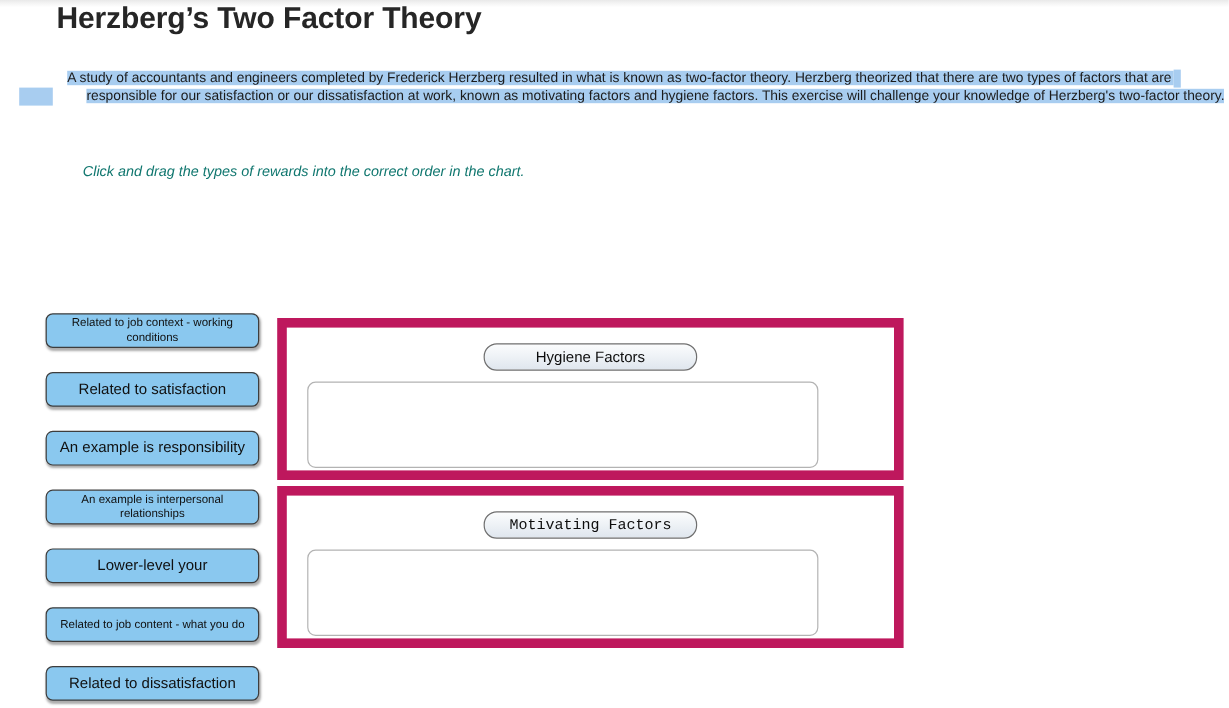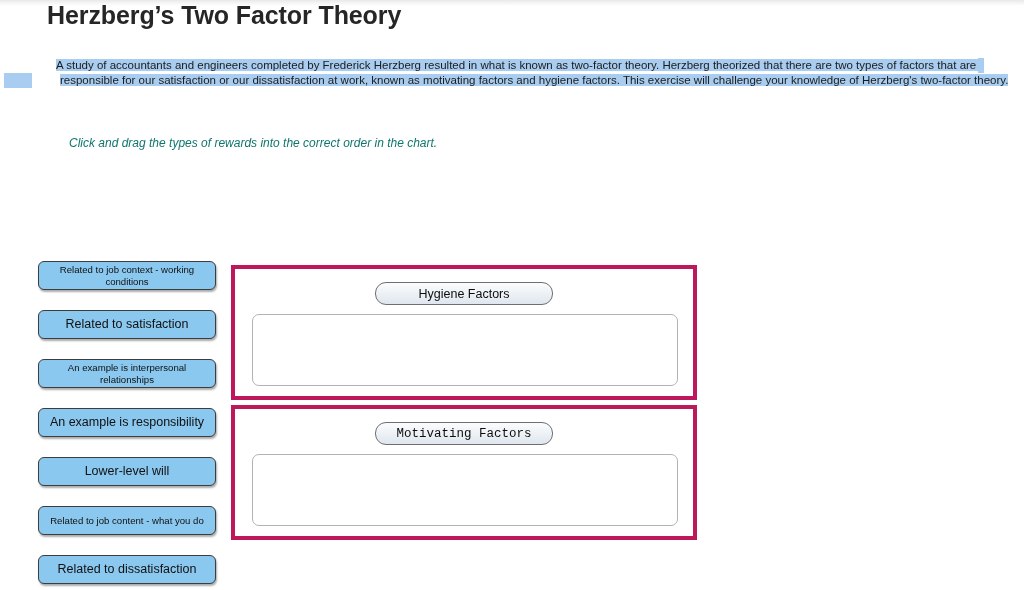--- a/index.html
+++ b/index.html
@@ -65,21 +65,21 @@
     padding-right: 2px;
   }
   .intro-line-1 .hl-tail {
     display: inline-block;
     background: #a8cdf0;
     height: 15px;
     vertical-align: top;
     width: 6px;
   }
   .intro-line-2 {
-    padding-left: 4px;
+    padding-left: 16px;
     position: relative;
   }
   .intro-line-2 .hl-lead {
     display: inline-block;
     width: 28px;
     height: 15px;
     background: #a8cdf0;
     vertical-align: top;
   }
 
@@ -121,24 +121,24 @@
     color: #101010;
     padding: 0 4px;
   }
   .tile.one-line .tile-label { font-size: 12.5px; }
   .tile.two-line .tile-label { font-size: 9.6px; line-height: 11.5px; }
 
   
   .frame {
     position: absolute;
     left: 231px;
-    width: 466px;
+    width: 522px;
     height: 135px;
     background: #ffffff;
-    border: 4px solid #be185d;
+    border: 8px solid #be185d;
   }
   .frame-hygiene { top: 265px; }
   .frame-motivating { top: 405px; font-family: Liberation Mono, monospace; }
 
   .frame-title-pill {
     position: absolute;
     left: 50%;
     transform: translateX(-50%);
     top: 13px;
     width: 178px;
@@ -181,28 +181,28 @@
 
 <div class="instruction">Click and drag the types of rewards into the correct order in the chart.</div>
 
 <div class="tile-stack">
   <div class="tile two-line">
     <span class="tile-label">Related to job context - working conditions</span>
   </div>
   <div class="tile one-line">
     <span class="tile-label">Related to satisfaction</span>
   </div>
+  <div class="tile one-line">
+    <span class="tile-label">An example is responsibility</span>
+  </div>
   <div class="tile two-line">
     <span class="tile-label">An example is interpersonal relationships</span>
   </div>
   <div class="tile one-line">
-    <span class="tile-label">An example is responsibility</span>
-  </div>
-  <div class="tile one-line">
-    <span class="tile-label">Lower-level will</span>
+    <span class="tile-label">Lower-level your</span>
   </div>
   <div class="tile two-line">
     <span class="tile-label">Related to job content - what you do</span>
   </div>
   <div class="tile one-line">
     <span class="tile-label">Related to dissatisfaction</span>
   </div>
   <div class="tile one-line">
     <span class="tile-label">Higher-level needs</span>
   </div>

